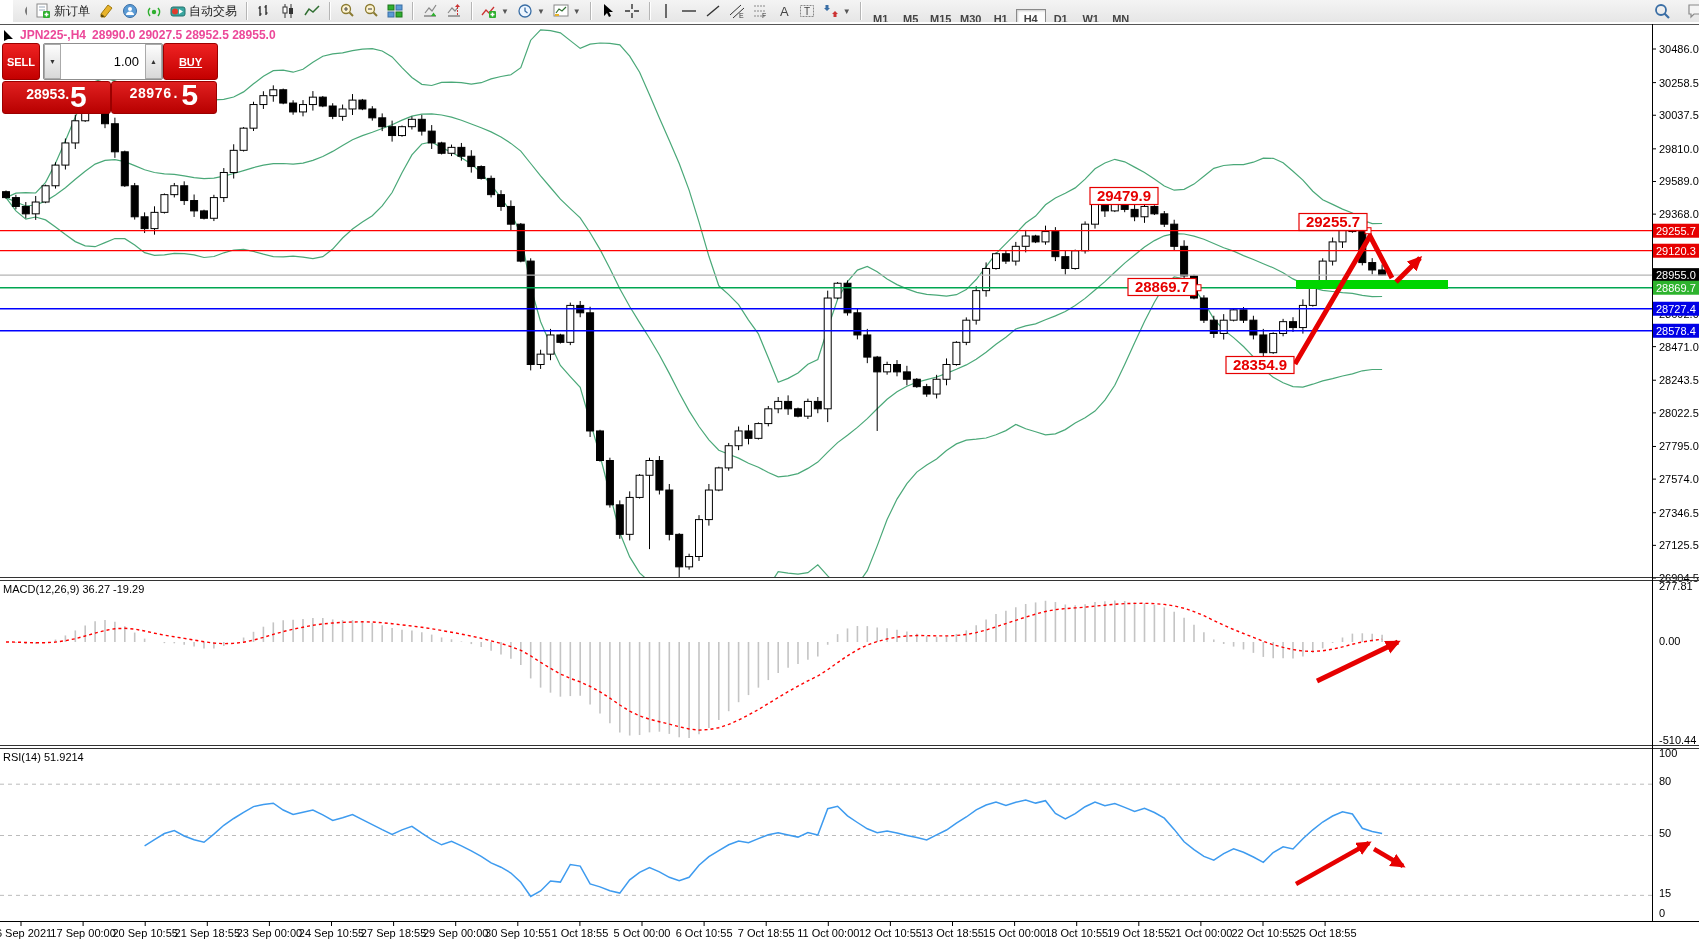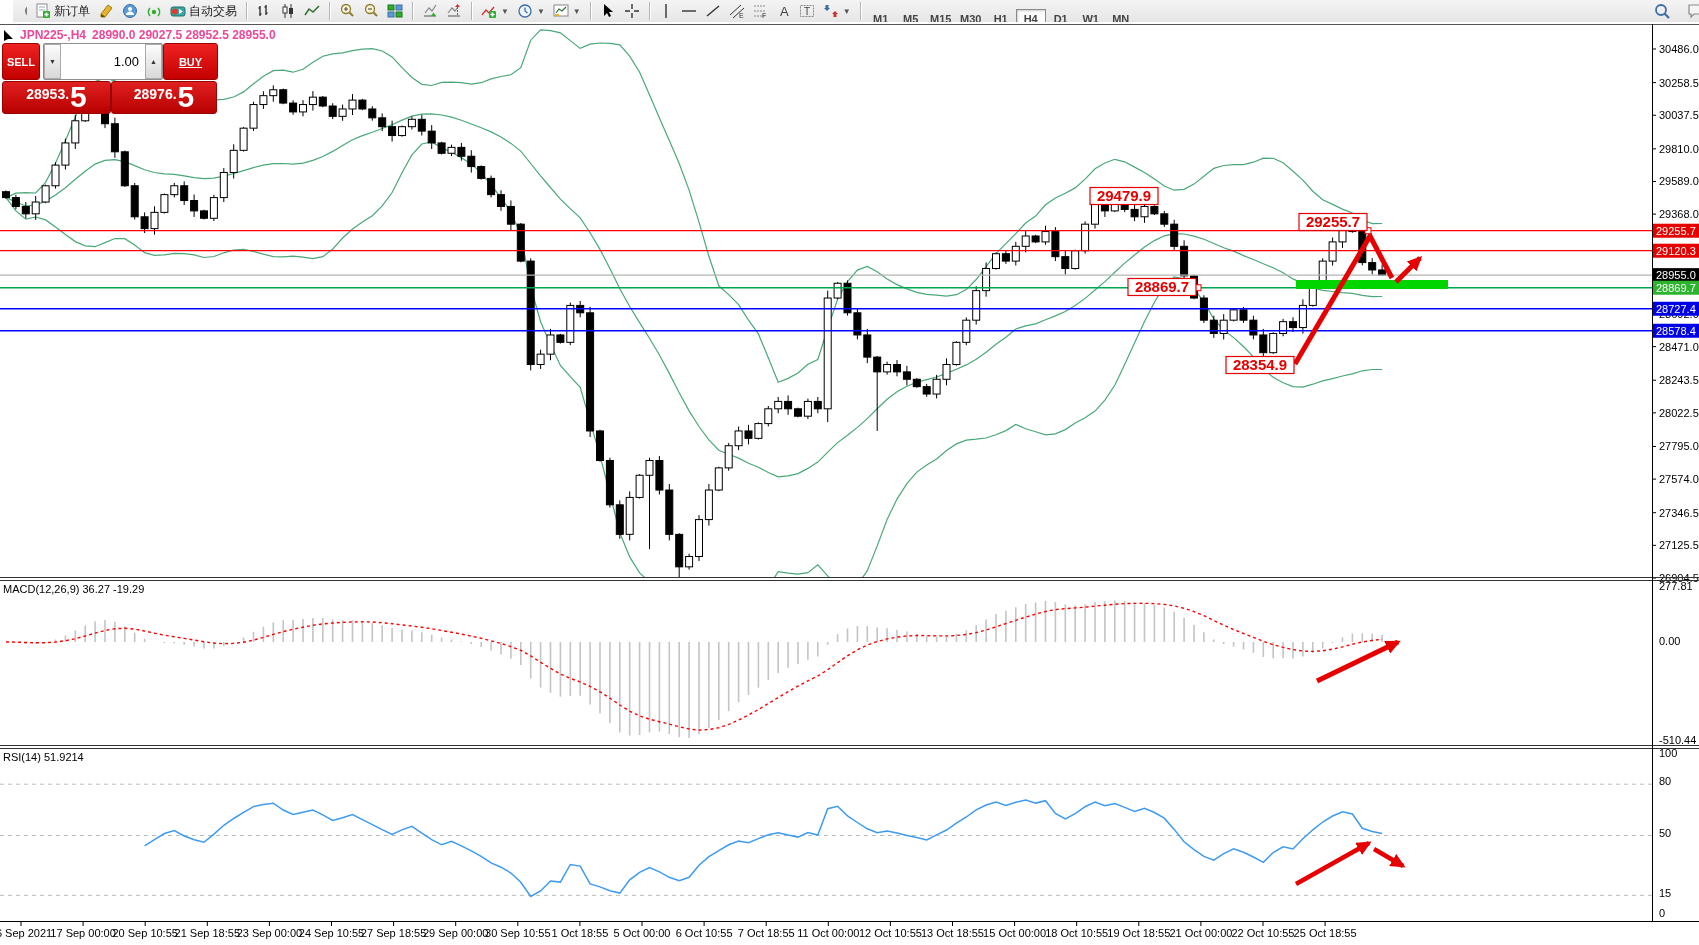--- a/index.html
+++ b/index.html
@@ -33,21 +33,21 @@
   .oc-spin{width:15px;background:linear-gradient(#fdfdfd,#d8d8d8);border:1px solid #aaa;
     font-size:7px;color:#333;display:flex;align-items:center;justify-content:center;}
   #oc-vol-val{flex:1;font-size:13px;display:flex;align-items:center;justify-content:flex-end;
     padding-right:6px;color:#000;}
   #oc-row2{display:flex;height:33px;margin-top:1px;}
   .oc-price{background:linear-gradient(#e02020,#b80000);color:#fff;display:flex;align-items:flex-start;
     justify-content:center;border:1px solid #9b0000;border-radius:3px;padding-bottom:1px;}
   .oc-price .small{font-size:14px;font-weight:bold;line-height:24px;}
   .oc-price .big{font-size:30px;font-weight:bold;line-height:30px;margin-left:1px;}
   #oc-price-sell{width:107px;}
-  #oc-price-buy{width:104px;margin-left:0;}
+  #oc-price-buy{width:104px;margin-left:0;font-family:Liberation Mono, monospace;}
   .ind-label{position:absolute;font-size:11px;color:#000;z-index:20;}
   #svgwrap{position:absolute;left:0;top:0;z-index:10;}
   text{font-family:"Liberation Sans","DejaVu Sans",sans-serif;}
 </style>
 </head>
 <body>
 
 <div id="toolbar">
   <div class="tb-group">
     <div class="tb-btn" style="width:8px;overflow:hidden;">

